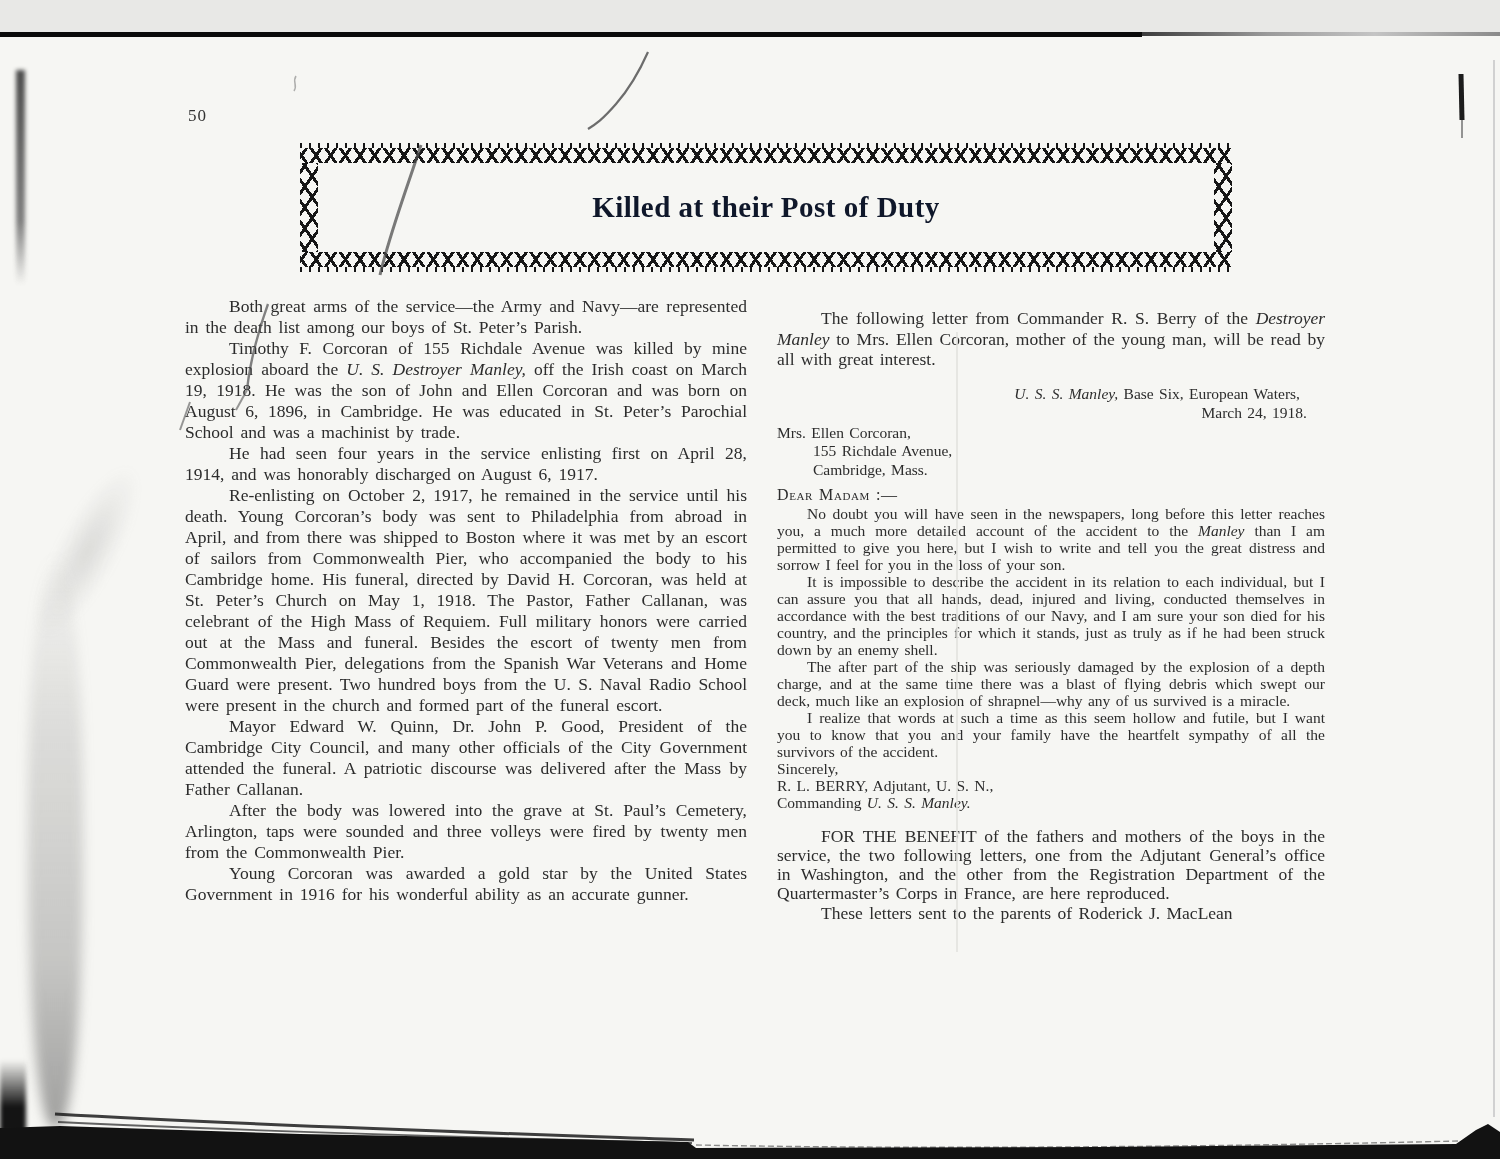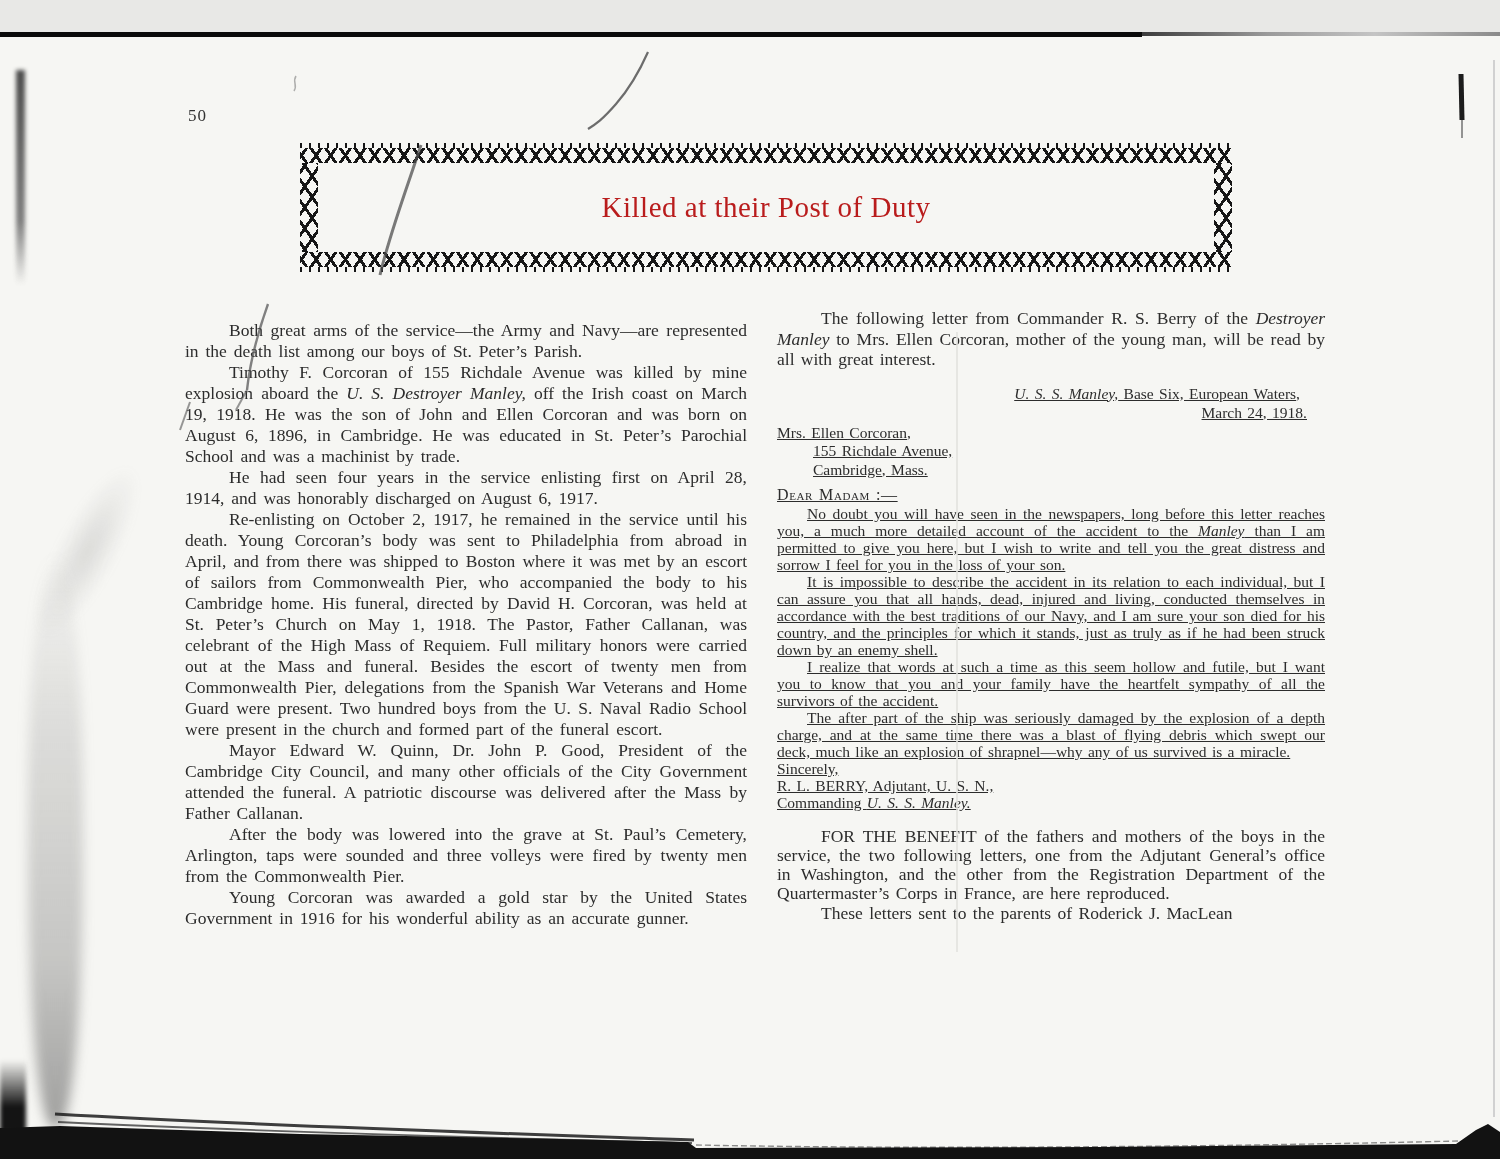--- a/index.html
+++ b/index.html
@@ -37,30 +37,30 @@
   .ticks-h{background-image:repeating-linear-gradient(90deg,#161616 0 2px,transparent 2px 9px);}
   .b-top,.b-bottom{position:absolute;left:0;right:0;height:20px;}
   .b-top{top:0;} .b-bottom{bottom:0;}
   .b-top .ticks-h{position:absolute;left:0;right:0;top:0;height:5px;}
   .b-top .orn-lattice{position:absolute;left:0;right:0;top:5px;height:15px;}
   .b-bottom .ticks-h{position:absolute;left:0;right:0;bottom:0;height:5px;}
   .b-bottom .orn-lattice{position:absolute;left:0;right:0;bottom:5px;height:15px;}
   .b-left,.b-right{position:absolute;top:20px;bottom:20px;width:18px;}
   .b-left{left:0;} .b-right{right:0;}
   .banner-title{position:absolute;inset:20px;display:flex;align-items:center;justify-content:center;
-    font-weight:normal;font-size:29px;letter-spacing:.5px;color:#b91c1c;text-align:center;}
+    font-weight:bold;font-size:29px;letter-spacing:.5px;color:#0f172a;text-align:center;}
 
   
   .col{position:absolute;text-align:justify;}
-  .col-left{left:185px;top:288px;width:562px;font-size:17.5px;line-height:21px;word-spacing:2.5px;}
+  .col-left{left:185px;top:264px;width:562px;font-size:17.5px;line-height:21px;word-spacing:2.5px;}
   .col-right{left:777px;top:276px;width:548px;font-size:17.5px;line-height:20.5px;word-spacing:2px;}
   .col p{margin:0;text-indent:44px;}
   .it{font-style:italic;}
 
-  .letter{font-size:15.5px;line-height:17px;margin-top:14px;word-spacing:1.5px;text-decoration:underline;}
+  .letter{font-size:15.5px;line-height:17px;margin-top:14px;word-spacing:1.5px;}
   .letter p{text-indent:30px;}
   .letter-heading{text-align:right;padding-right:25px;line-height:19px;}
   .letter-date{text-align:right;padding-right:18px;line-height:19px;}
   .letter-address{line-height:18.5px;margin-top:2px;}
   .letter-address .indent{padding-left:36px;}
   .letter-salutation{font-variant-caps:small-caps;letter-spacing:.6px;margin-top:7px;margin-bottom:2px;font-size:16px;}
   .letter-closing{margin:2px 0 0 150px;text-indent:0 !important;}
   .sig1{margin-left:205px;text-indent:0 !important;}
   .sig2{margin-left:262px;text-indent:0 !important;}
   .benefit{margin-top:16px !important;line-height:19px;}
@@ -111,22 +111,22 @@
       <div class="letter-heading"><span class="it">U. S. S. Manley,</span><span> Base Six, European Waters,</span></div>
       <div class="letter-date">March 24, 1918.</div>
       <div class="letter-address">
         <div>Mrs. Ellen Corcoran,</div>
         <div class="indent">155 Richdale Avenue,</div>
         <div class="indent">Cambridge, Mass.</div>
       </div>
       <div class="letter-salutation">Dear Madam :—</div>
       <p><span>No doubt you will have seen in the newspapers, long before this letter reaches you, a much more detailed account of the accident to the </span><span class="it">Manley</span><span> than I am permitted to give you here, but I wish to write and tell you the great distress and sorrow I feel for you in the loss of your son.</span></p>
       <p><span>It is impossible to describe the accident in its relation to each individual, but I can assure you that all hands, dead, injured and living, conducted themselves in accordance with the best traditions of our Navy, and I am sure your son died for his country, and the principles for which it stands, just as truly as if he had been struck down by an enemy shell.</span></p>
+      <p><span>The after part of the ship was seriously damaged by the explosion of a depth charge, and at the same time there was a blast of flying debris which swept our deck, much like an explosion of shrapnel—why any of us survived is a miracle.</span></p>
       <p><span>I realize that words at such a time as this seem hollow and futile, but I want you to know that you and your family have the heartfelt sympathy of all the survivors of the accident.</span></p>
-      <p><span>The after part of the ship was seriously damaged by the explosion of a depth charge, and at the same time there was a blast of flying debris which swept our deck, much like an explosion of shrapnel—why any of us survived is a miracle.</span></p>
       <p class="letter-closing">Sincerely,</p>
       <p class="sig1">R. L. BERRY, Adjutant, U. S. N.,</p>
       <p class="sig2"><span>Commanding </span><span class="it">U. S. S. Manley.</span></p>
     </div>
 
     <p class="benefit"><span>FOR THE BENEFIT of the fathers and mothers of the boys in the service, the two following letters, one from the Adjutant General’s office in Washington, and the other from the Registration Department of the Quartermaster’s Corps in France, are here reproduced.</span></p>
     <p class="closing-line"><span>These letters sent to the parents of Roderick J. MacLean</span></p>
   </div>
 
   <svg class="artifact-svg" width="1500" height="1159">

